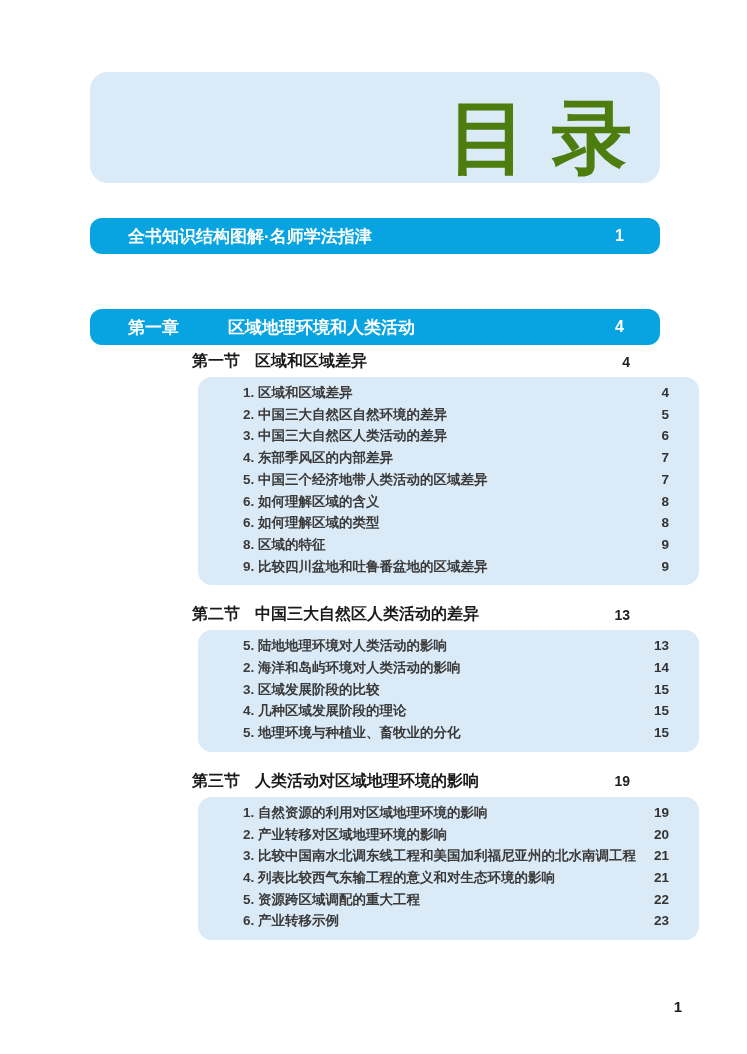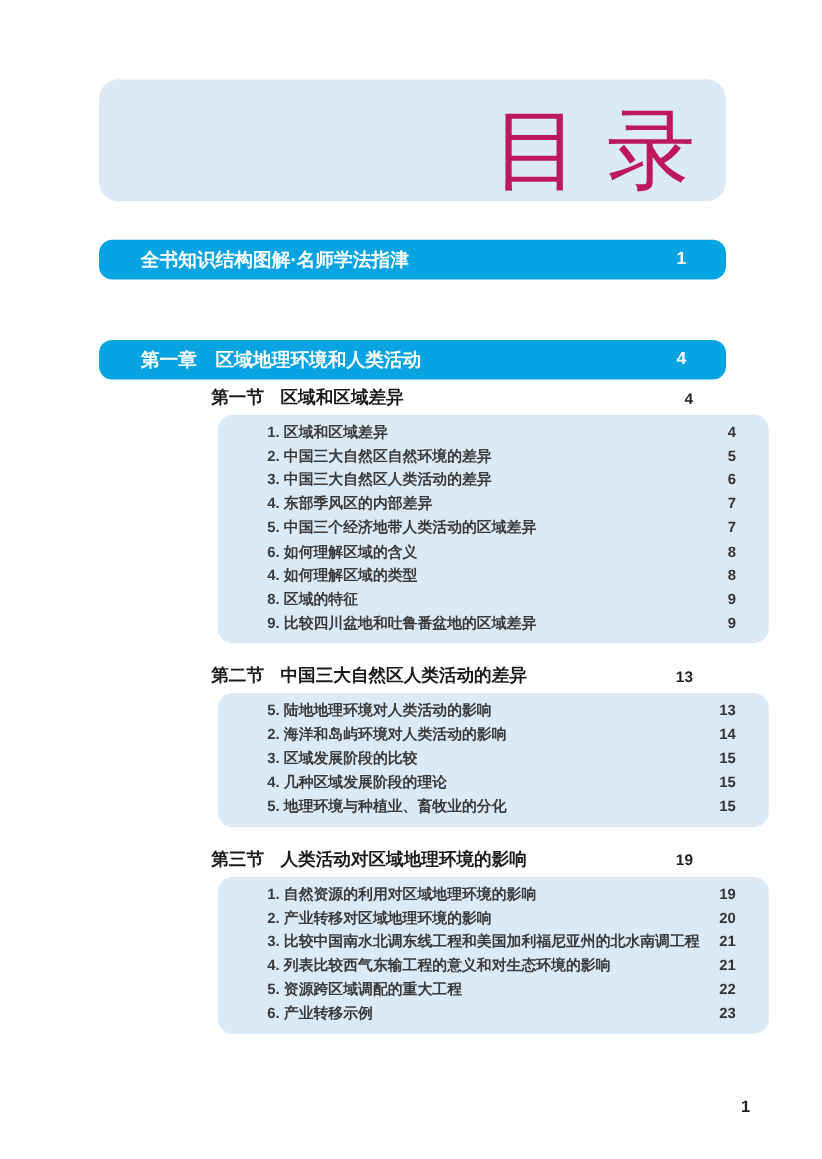--- a/index.html
+++ b/index.html
@@ -30,41 +30,42 @@
     border-radius: 18px;
     display: flex;
     justify-content: flex-end;
     align-items: flex-end;
     padding: 0 26px 6px 0;
     box-sizing: border-box;
   }
   .title-box h1 {
     margin: 0;
     font-family: "Liberation Serif", serif;
-    font-weight: 400;
+    font-weight: 700;
     font-size: 80px;
     line-height: 0.98;
-    color: #be185d;
+    color: #4d7c0f;
     letter-spacing: 2px;
     white-space: pre;
   }
   
   .band {
     margin-top: 35px;
     height: 36px;
     background: var(--accent);
     border-radius: 12px;
     display: flex;
     align-items: center;
     color: #ffffff;
     font-weight: 700;
     font-size: 17px;
     padding: 0 36px 0 38px;
     box-sizing: border-box;
     cursor: pointer;
+    gap: 32px;
   }
   .band .band-page { margin-left: auto; font-size: 16px; }
   .band.chapter { margin-top: 55px; align-items: center; }
   .chap-no { margin-right: 17px; }
   
   .section-header {
     display: flex;
     align-items: center;
     margin: 19px 0 0 102px;
     padding-right: 30px;
@@ -160,21 +161,21 @@
     <span class="item-text">5. 中国三个经济地带人类活动的区域差异</span>
     <span class="item-page">7</span>
   </li>
 
   <li class="item">
     <span class="item-text">6. 如何理解区域的含义</span>
     <span class="item-page">8</span>
   </li>
 
   <li class="item">
-    <span class="item-text">4. 如何理解区域的类型</span>
+    <span class="item-text">6. 如何理解区域的类型</span>
     <span class="item-page">8</span>
   </li>
 
   <li class="item">
     <span class="item-text">8. 区域的特征</span>
     <span class="item-page">9</span>
   </li>
 
   <li class="item">
     <span class="item-text">9. 比较四川盆地和吐鲁番盆地的区域差异</span>

